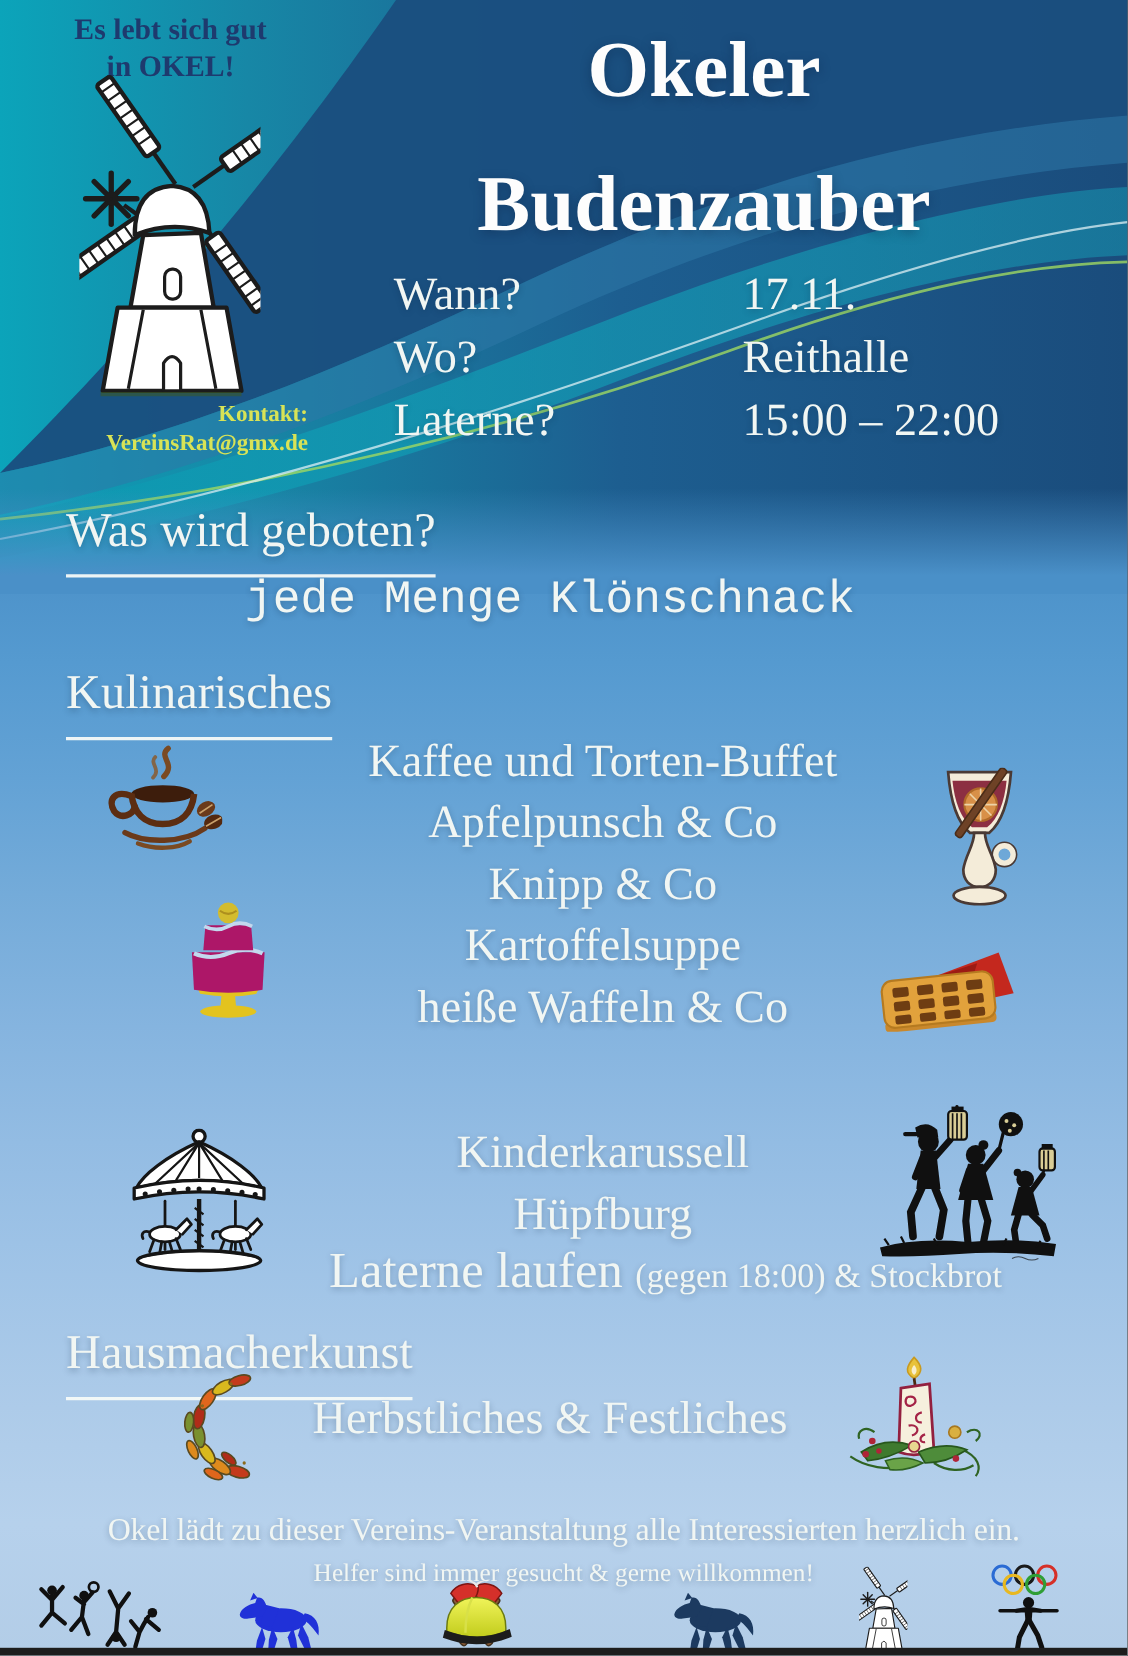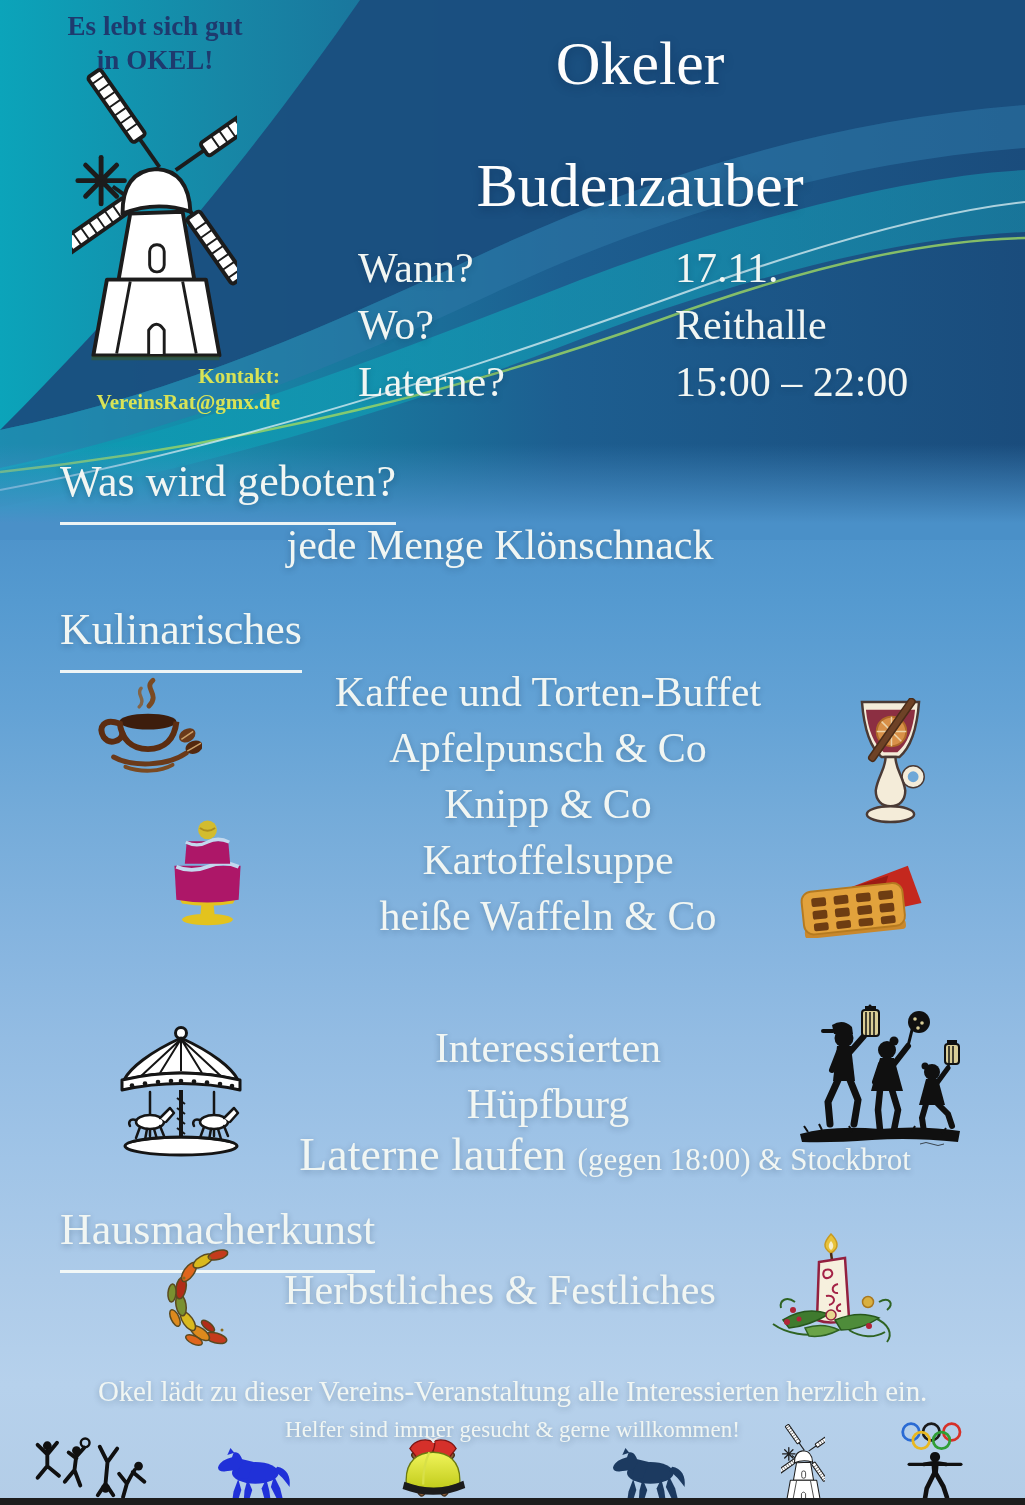--- a/index.html
+++ b/index.html
@@ -10,21 +10,21 @@
       #1b4e7c 0%, #2e74a8 26%, #3f85bf 29.5%, #4a90c8 33%,
       #559ad0 40%, #63a2d5 47%, #74abd9 54%, #85b4df 62%,
       #93bce3 69%, #a0c4e7 77%, #adcbe9 85%, #b6d1ec 92%, #b3cde7 100%);
   }
   .abs{position:absolute;}
   .t{color:#f1f6f3;text-shadow:0 2px 6px rgba(15,40,70,.28);}
   .center{text-align:center;}
   .heading{font-size:44px;line-height:1.1;}
   .heading .u{border-bottom:3px solid rgba(245,250,248,.95);padding-bottom:16px;display:inline-block;}
   .bodyline{font-size:42px;line-height:56px;}
-  .title{font-size:62px;font-weight:400;line-height:122px;color:#fdfdfd;
+  .title{font-size:72px;font-weight:700;line-height:122px;color:#fdfdfd;
          text-shadow:0 3px 10px rgba(10,30,60,.35);}
   .tagline{font-size:27px;font-weight:700;color:#1e3a6e;line-height:1.25;text-align:center;}
   .contact{font-size:21px;font-weight:700;color:#d8e356;line-height:1.25;text-align:right;}
   .detail-row{font-size:42px;line-height:57px;white-space:nowrap;}
   .detail-row .lbl{display:inline-block;width:317px;}
   .laterne-main{font-size:46px;}
   .laterne-note{font-size:31px;}
   .invitation{font-size:29px;letter-spacing:-0.2px;white-space:nowrap;}
   .helpers{font-size:23px;}
   .banner{position:absolute;top:0;left:0;z-index:0;}
@@ -155,21 +155,21 @@
       <span class="lbl">Wo?</span><span>Reithalle</span>
     </div>
     <div class="detail-row t">
       <span class="lbl">Laterne?</span><span>15:00 – 22:00</span>
     </div>
   </div>
 
   <div class="layer abs heading t" style="left:60px;top:458px;">
     <span class="u">Was wird geboten?</span>
   </div>
-  <div class="layer abs bodyline t center" style="left:150px;top:517px;width:700px;">jede Menge Klönschnack</div>
+  <div class="layer abs bodyline t center" style="left:150px;top:517px;width:700px;font-family:Liberation Mono, monospace;">jede Menge Klönschnack</div>
 
   <div class="layer abs heading t" style="left:60px;top:606px;">
     <span class="u">Kulinarisches</span>
   </div>
   <div class="layer abs center" style="left:198px;top:664px;width:700px;">
     <div class="bodyline t">Kaffee und Torten-Buffet</div>
     <div class="bodyline t">Apfelpunsch &amp; Co</div>
     <div class="bodyline t">Knipp &amp; Co</div>
     <div class="bodyline t">Kartoffelsuppe</div>
     <div class="bodyline t">heiße Waffeln &amp; Co</div>
@@ -231,21 +231,21 @@
           <rect x="87" y="48" width="15" height="9" rx="2"></rect>
         <rect x="18" y="61" width="15" height="8" rx="2"></rect>
           <rect x="41" y="61" width="15" height="8" rx="2"></rect>
           <rect x="64" y="61" width="15" height="8" rx="2"></rect>
           <rect x="87" y="61" width="15" height="8" rx="2"></rect>
       </g>
     </g>
   </svg>
 
   <div class="layer abs center" style="left:198px;top:1020px;width:700px;">
-    <div class="bodyline t">Interessierten</div>
+    <div class="bodyline t">Kinderkarussell</div>
     <div class="bodyline t">Hüpfburg</div>
   </div>
   <div class="layer abs t center" style="left:205px;top:1128px;width:800px;">
     <span class="laterne-main">Laterne laufen </span><span class="laterne-note">(gegen 18:00) &amp; Stockbrot</span>
   </div>
 
   <svg class="layer abs" style="left:110px;top:1026px;" width="142" height="132" viewBox="0 0 142 132">
     <g stroke="#151515" fill="#fff" stroke-width="3" stroke-linejoin="round">
       <circle cx="71" cy="7" r="5.5"></circle>
       <path d="M71,12 C40,26 20,42 14,54 Q71,40 128,54 C122,42 102,26 71,12 Z"></path>

